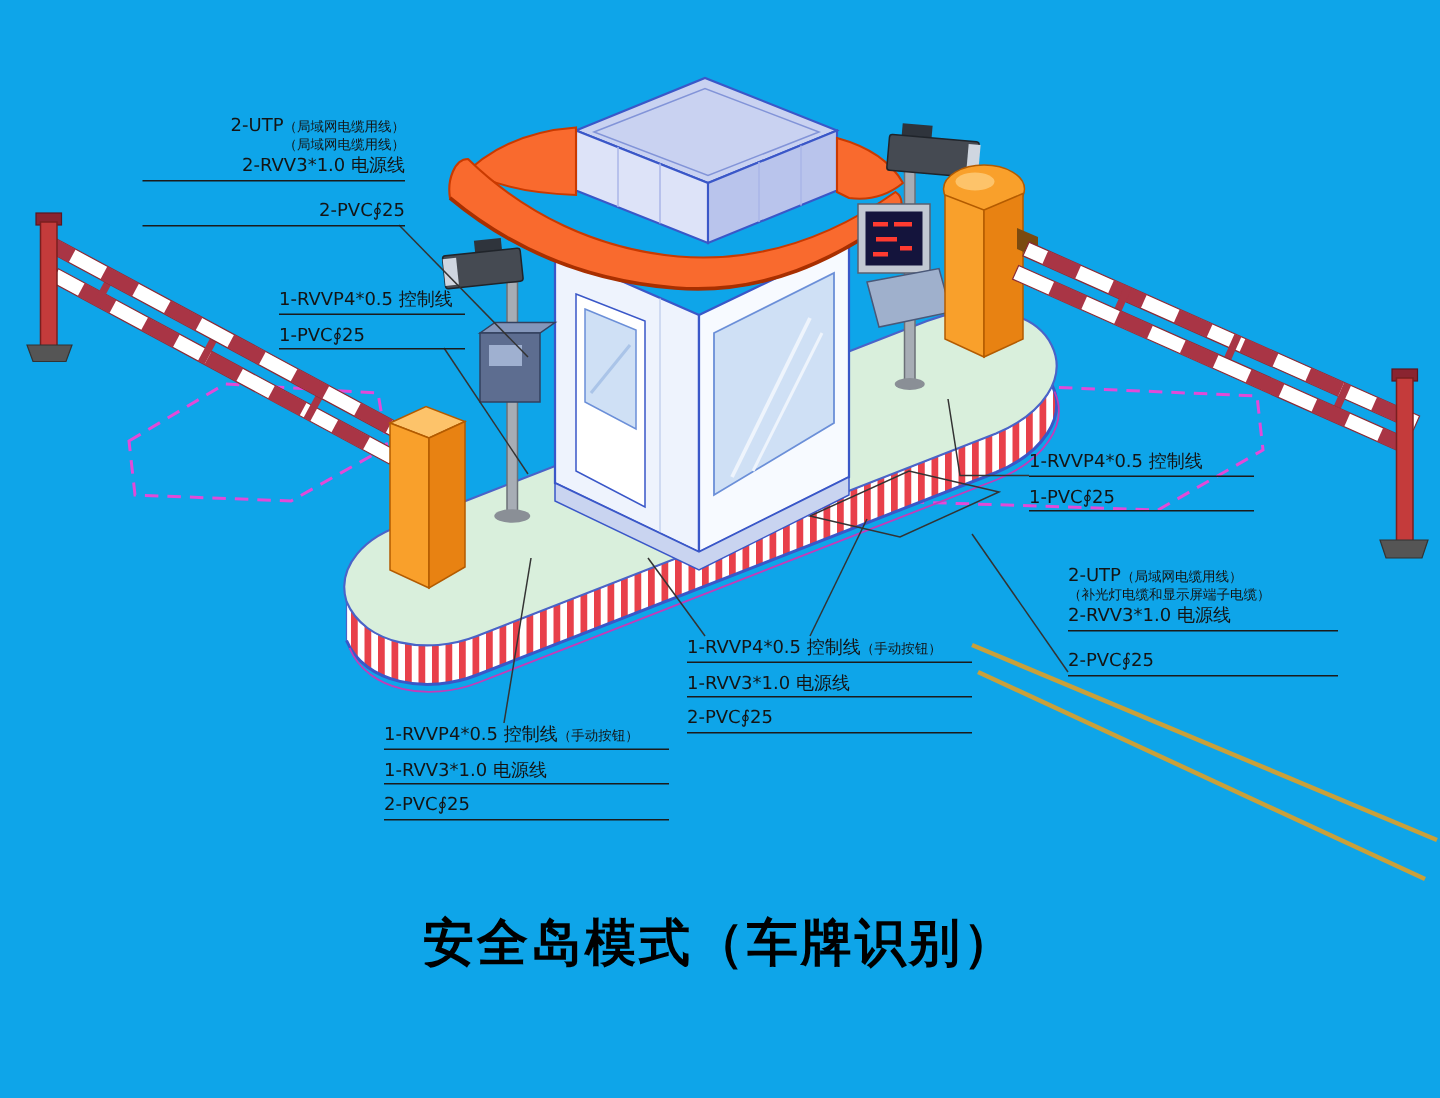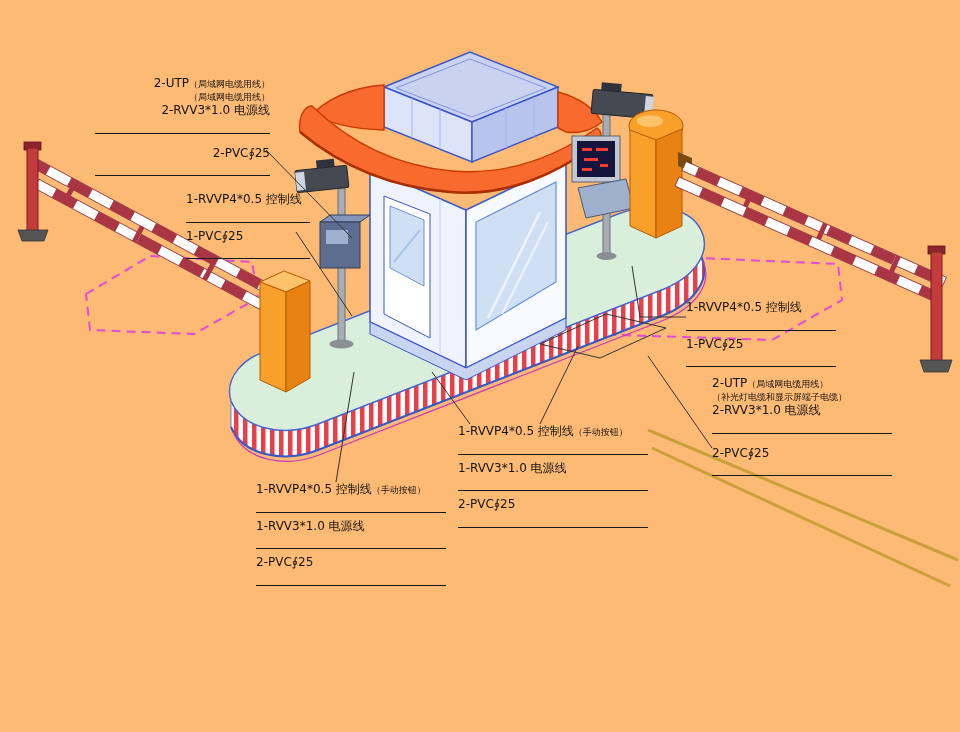--- a/index.html
+++ b/index.html
@@ -1,24 +1,24 @@
 <!DOCTYPE html>
 <html><head>
 <meta charset="utf-8">
 <style>
   * { margin:0; padding:0; box-sizing:border-box; }
   html,body { background:#ffffff; }
   .stage {
-    position:relative; width:960px; height:732px; background:#fdba74;
+    position:relative; width:960px; height:732px; background:#0ea5e9;
     overflow:hidden; font-family:"DejaVu Sans","Liberation Sans",sans-serif;
   }
   .stage svg { position:absolute; left:0; top:0; }
   .lbl { position:absolute; color:#141414; font-size:12px; line-height:1.3; }
   .lbl .ln { display:block; white-space:nowrap; }
-  .lbl .u { border-bottom:1.5px solid #1b1b1b; padding-bottom:14px; }
+  .lbl .u { border-bottom:1.5px solid #1b1b1b; padding-bottom:1px; }
   .lbl .small, .small { font-size:9px; }
   .lbl .gap { margin-top:12px; }
   .ra { text-align:right; }
   .title {
     position:absolute; left:0; top:606px; width:100%; text-align:center;
     font-size:34px; font-weight:700; color:#000; letter-spacing:2px;
   }
 </style>
 </head>
 <body>
@@ -238,14 +238,15 @@
     <span class="ln u" style="margin-top:6px;">1-RVV3*1.0 电源线</span>
     <span class="ln u" style="margin-top:6px;">2-PVC∮25</span>
   </div>
 
   <div class="lbl" style="left:256px; top:482px; width:190px;">
     <span class="ln u"><span>1-RVVP4*0.5 控制线</span><span class="small">（手动按钮）</span></span>
     <span class="ln u" style="margin-top:6px;">1-RVV3*1.0 电源线</span>
     <span class="ln u" style="margin-top:6px;">2-PVC∮25</span>
   </div>
 
+  <div class="title">安全岛模式（车牌识别）</div>
 
 </div>
 
 </body></html>

